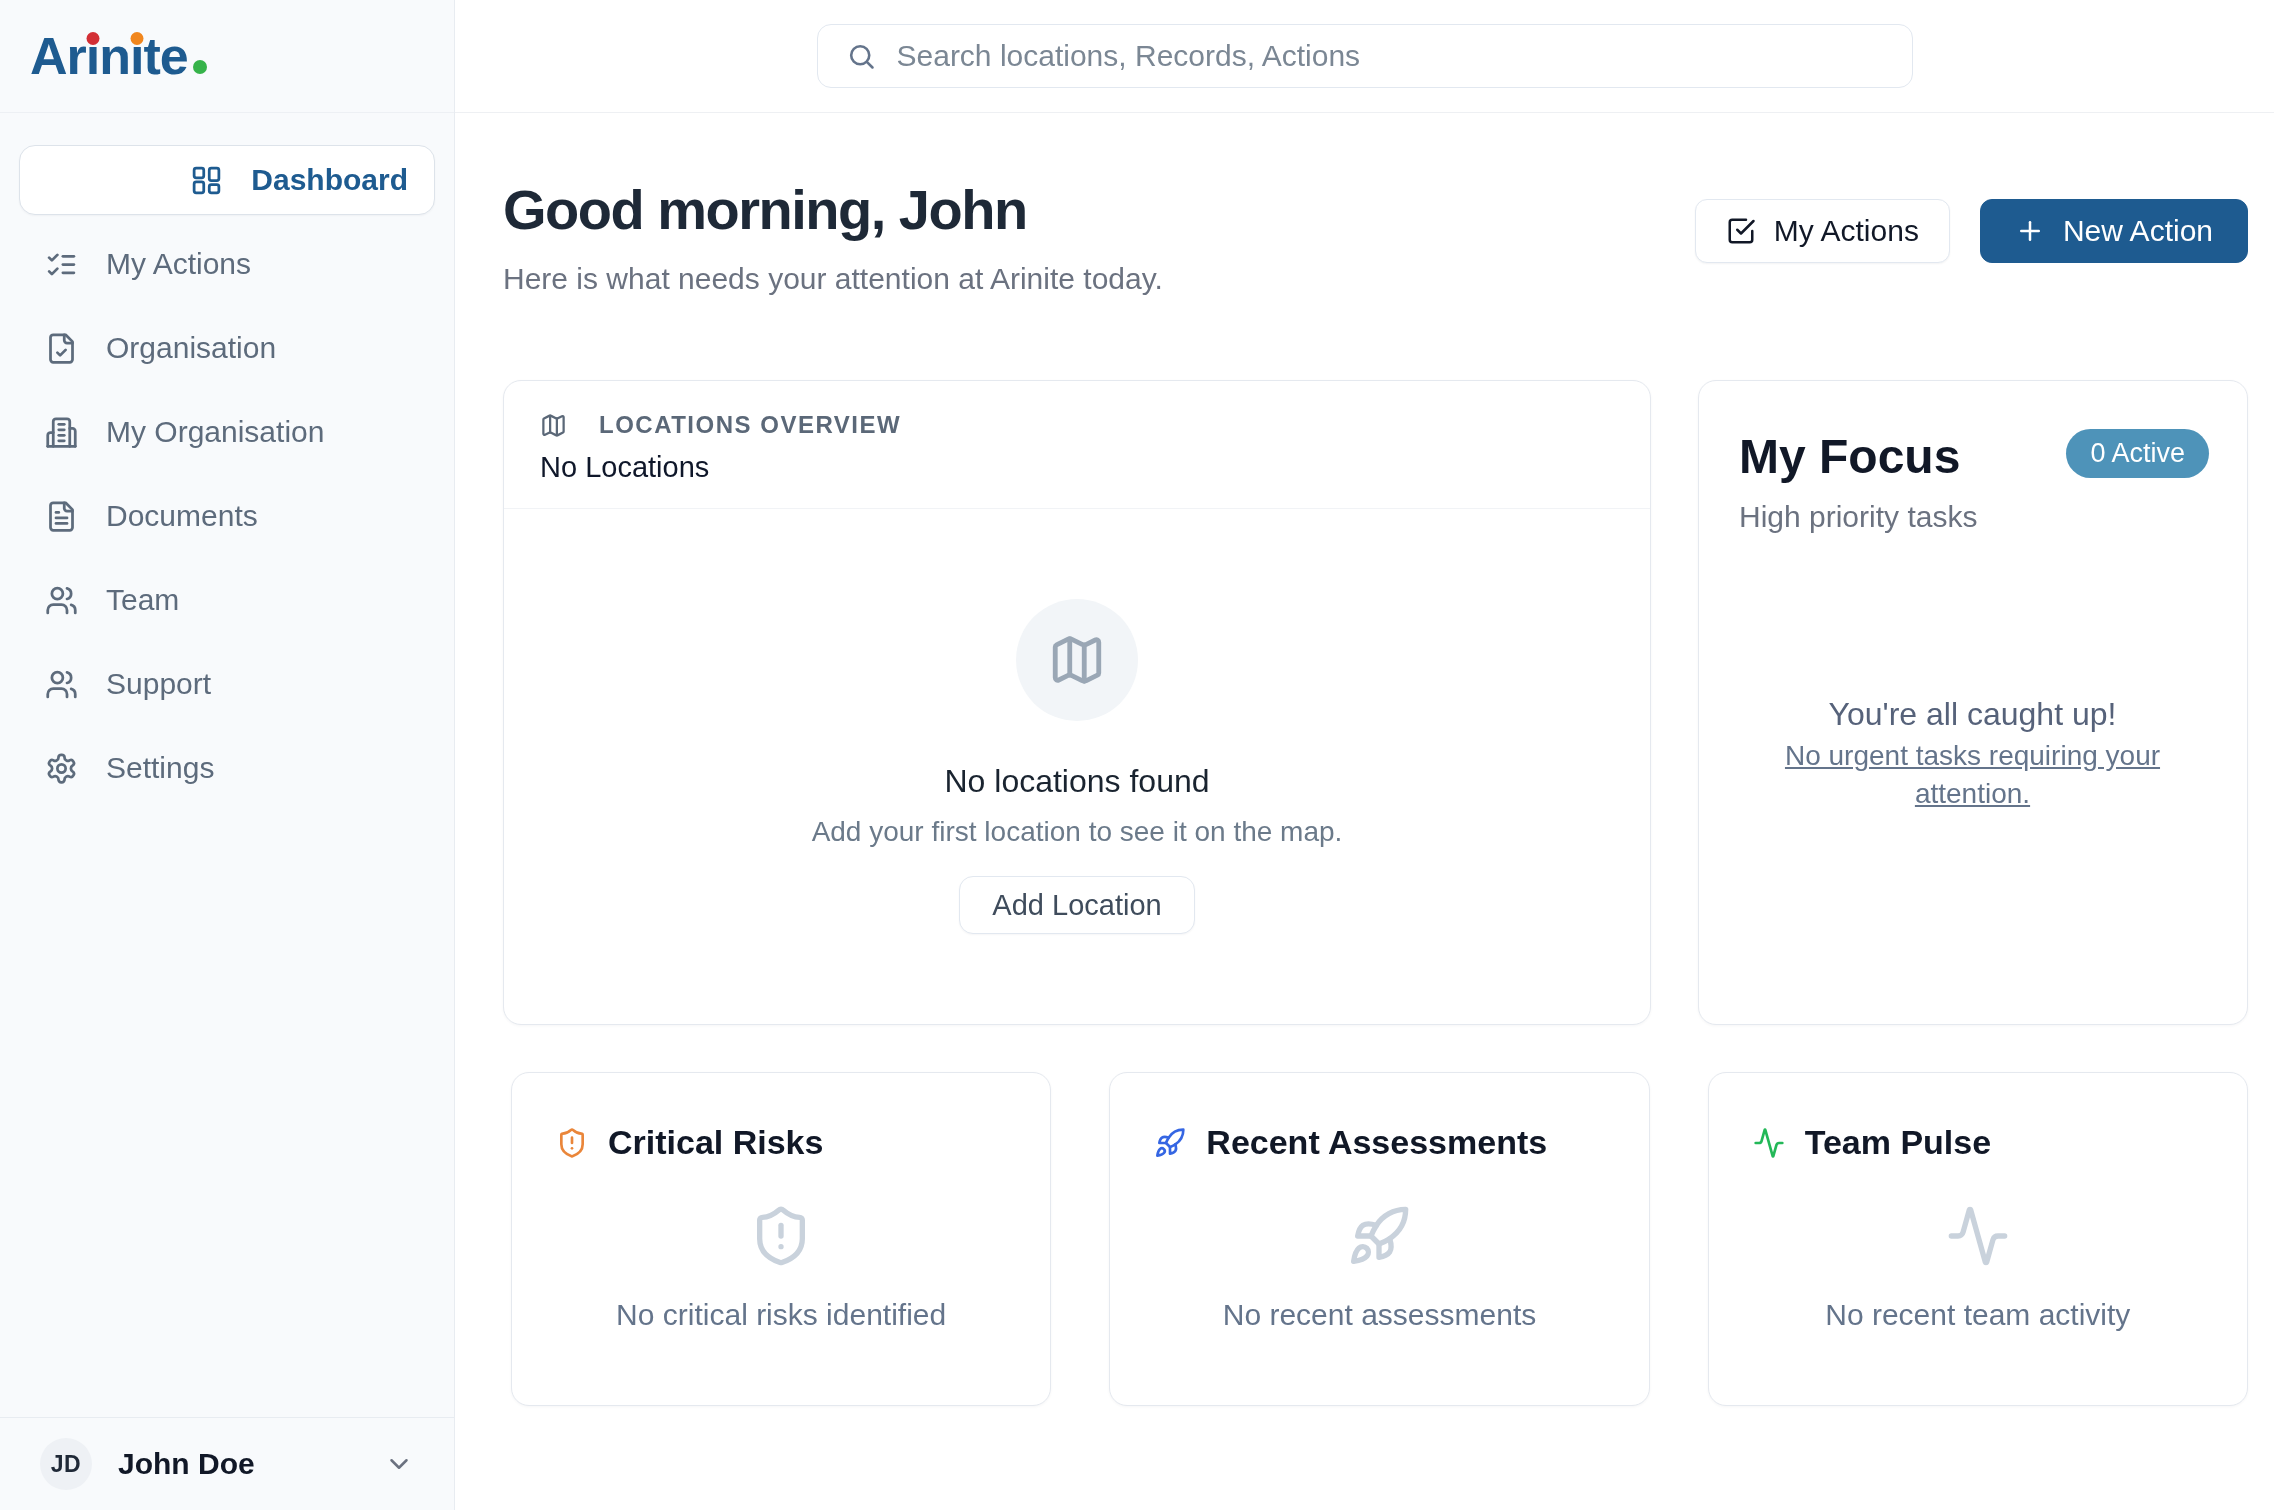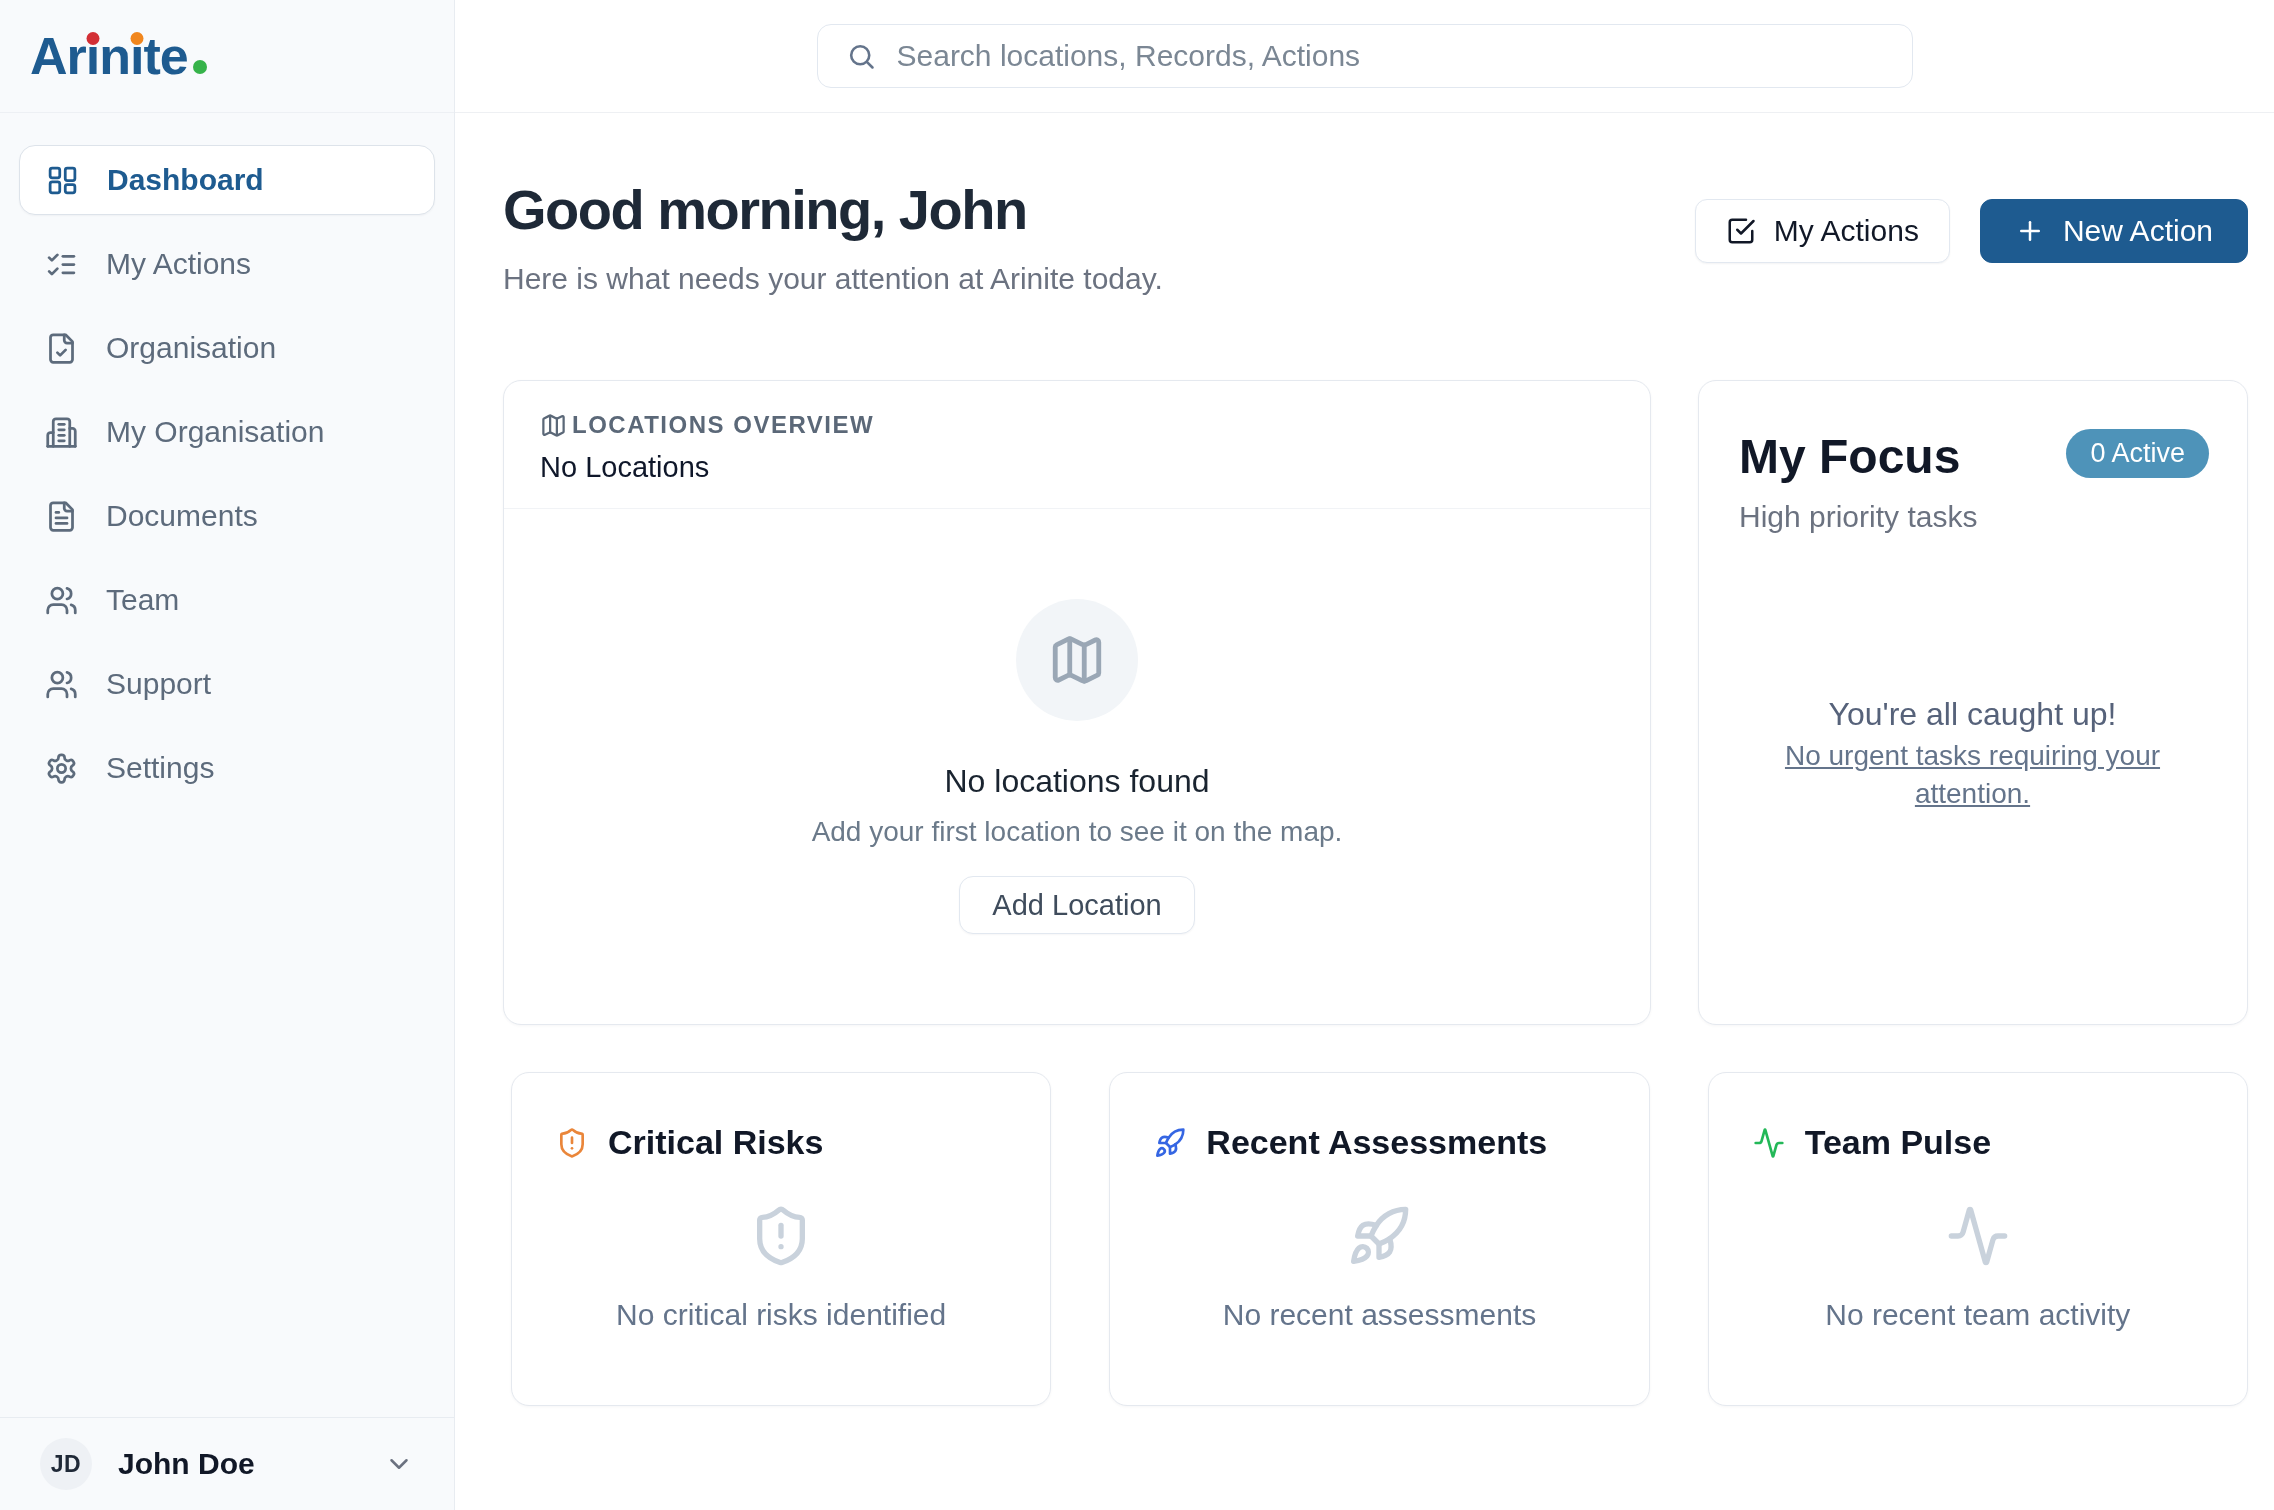--- a/index.html
+++ b/index.html
@@ -41,20 +41,21 @@
   .nav { flex:1; padding:32px 19px 0 19px; }
   .nav-item {
     height:70px; margin-bottom:14px; border-radius:16px;
     display:flex; align-items:center; gap:28px; padding:0 26px;
     color:#5d6b7c; font-size:30px; cursor:pointer;
   }
   .nav-item .icon { width:33px; height:33px; }
   .nav-item.active {
     background:#ffffff; border:1px solid #dde3ea; color:#1e5b90; font-weight:bold;
     box-shadow:0 1px 2px rgba(16,24,40,.04);
+    justify-content:flex-end;
   }
 
   .sidebar-user {
     border-top:1px solid #e8ecf1; height:93px;
     display:flex; align-items:center; padding:0 40px; gap:26px; cursor:pointer;
   }
   .avatar {
     width:52px; height:52px; border-radius:50%; background:#eef1f5;
     display:flex; align-items:center; justify-content:center;
     font-size:23px; font-weight:bold; color:#1f2937; letter-spacing:.5px;
@@ -101,21 +102,21 @@
   
   .grid-top {
     margin-top:84px; display:grid; grid-template-columns:1fr 550px; gap:47px;
   }
   .card {
     background:#ffffff; border:1px solid #e5e9ef; border-radius:18px;
     box-shadow:0 1px 3px rgba(16,24,40,.04);
   }
   .card-locations { height:645px; display:flex; flex-direction:column; }
   .loc-header { padding:30px 36px 24px 36px; border-bottom:1px solid #f1f3f6; }
-  .loc-title-row { display:flex; align-items:center; gap:5px; color:#5b6878; }
+  .loc-title-row { display:flex; align-items:center; gap:32px; color:#5b6878; }
   .loc-title-row .icon { width:27px; height:27px; }
   .loc-title { font-size:24px; font-weight:bold; letter-spacing:1.5px; }
   .loc-status { font-size:29px; color:#0f172a; margin-top:12px; }
   .loc-body { flex:1; display:flex; flex-direction:column; align-items:center; justify-content:center; }
   .empty-circle {
     width:122px; height:122px; border-radius:50%; background:#f2f5f8;
     display:flex; align-items:center; justify-content:center; color:#9aa7b5;
   }
   .empty-circle .icon { width:58px; height:58px; }
   .empty-title { font-size:32px; color:#1a2430; font-weight:500; margin-top:42px; }

